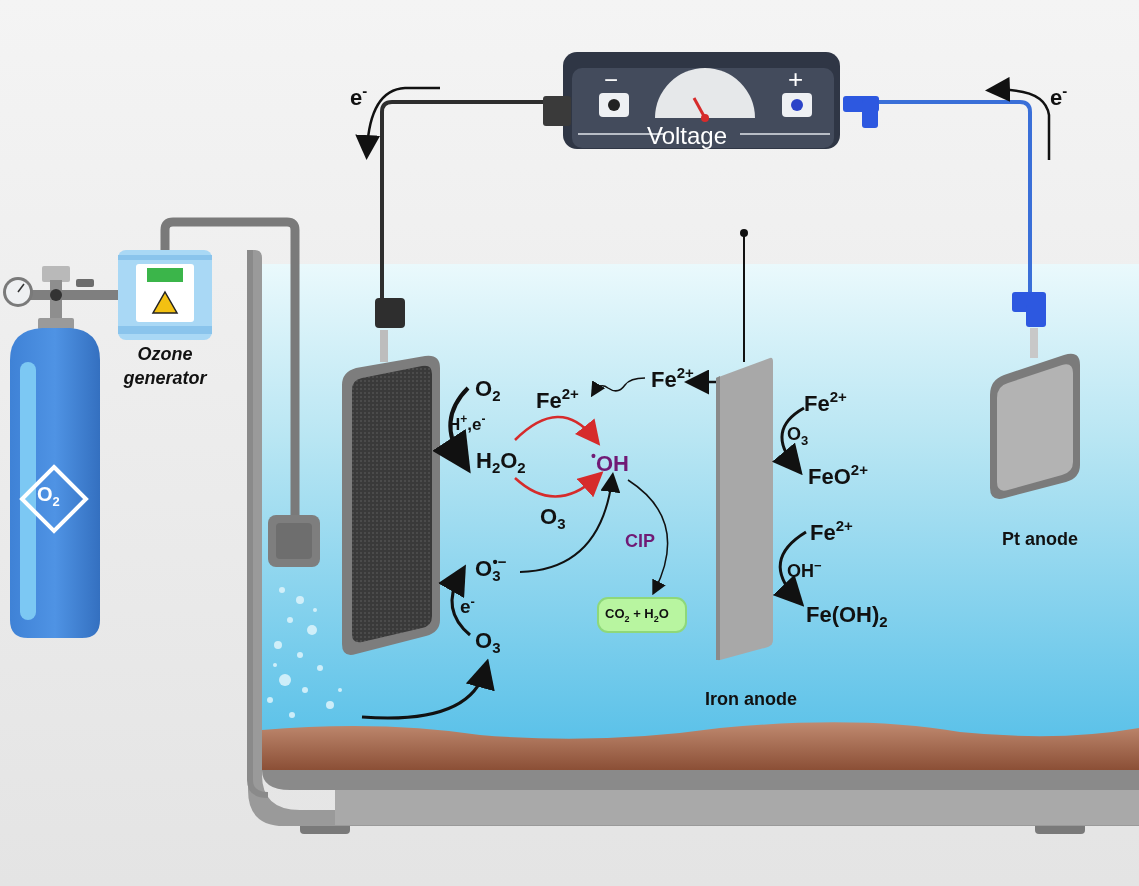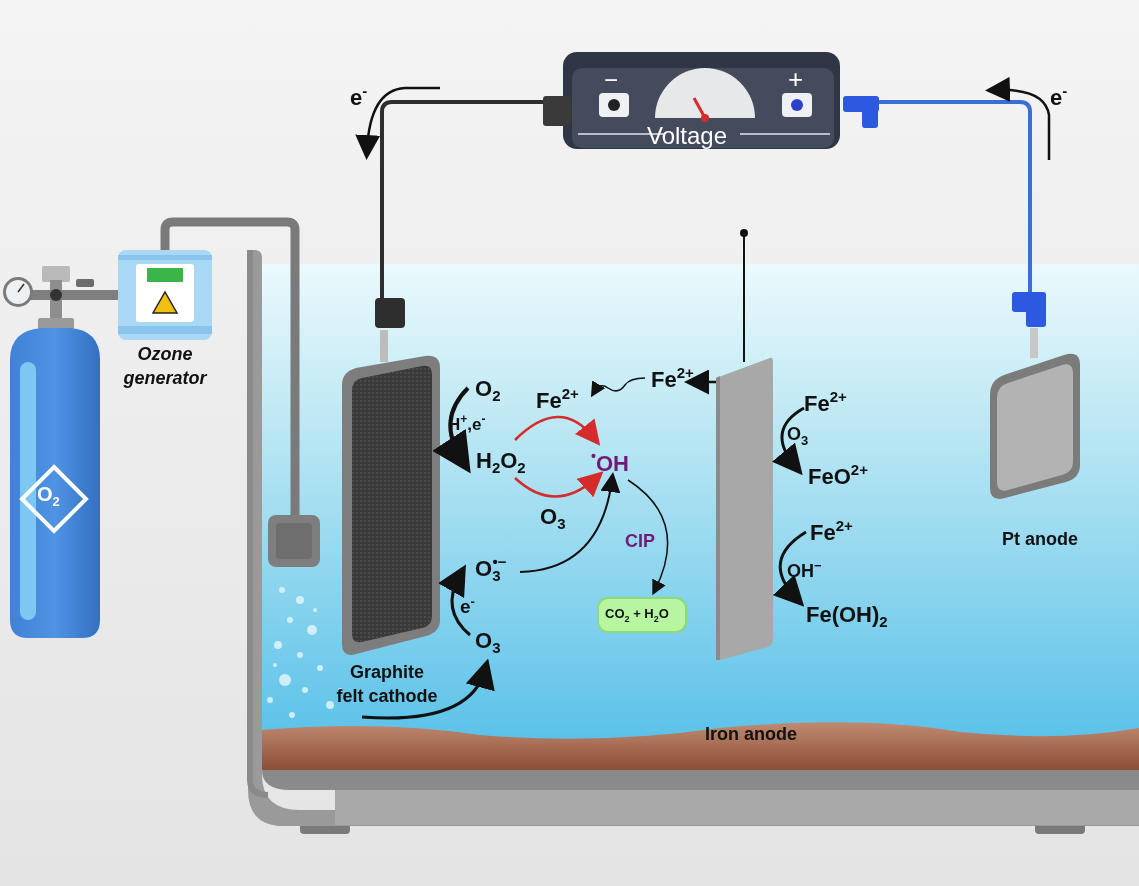--- a/index.html
+++ b/index.html
@@ -179,25 +179,21 @@
 <div class="lbl chem" style="left:350px;top:82px;"><span>e</span><sup>-</sup></div>
 <div class="lbl chem" style="left:1050px;top:82px;"><span>e</span><sup>-</sup></div>
 
 <div class="lbl" style="left:37px;top:483px;font-size:20px;color:#fff;"><span>O</span><sub style="font-size:13px;">2</sub></div>
 
 <div class="lbl small" style="left:165px;top:342px;transform:translateX(-50%);font-style:italic;">
       <div>Ozone</div>
       <div>generator</div>
     </div>
 
-<div class="lbl small" style="left:387px;top:660px;transform:translateX(-50%);">
-      <div>Graphite</div>
-      <div>felt cathode</div>
-    </div>
-<div class="lbl small" style="left:751px;top:687px;transform:translateX(-50%);margin-top:35px;">Iron anode</div>
+<div class="lbl small" style="left:751px;top:687px;transform:translateX(-50%);">Iron anode</div>
 <div class="lbl small" style="left:1040px;top:527px;transform:translateX(-50%);">Pt anode</div>
 
 
 <div class="lbl chem" style="left:475px;top:376px;"><span>O</span><sub>2</sub></div>
 <div class="lbl" style="left:448px;top:412px;font-size:17px;"><span>H</span><sup style="font-size:12px;">+</sup><span>,e</span><sup style="font-size:12px;">-</sup></div>
 <div class="lbl chem" style="left:476px;top:448px;"><span>H</span><sub>2</sub><span>O</span><sub>2</sub></div>
 <div class="lbl chem" style="left:536px;top:385px;"><span>Fe</span><sup>2+</sup></div>
 <div class="lbl chem" style="left:651px;top:364px;"><span>Fe</span><sup>2+</sup></div>
 <div class="lbl chem red" style="left:591px;top:448px;"><sup style="font-size:14px;vertical-align:10px;">•</sup><span>OH</span></div>
 <div class="lbl chem" style="left:540px;top:504px;"><span>O</span><sub>3</sub></div>

